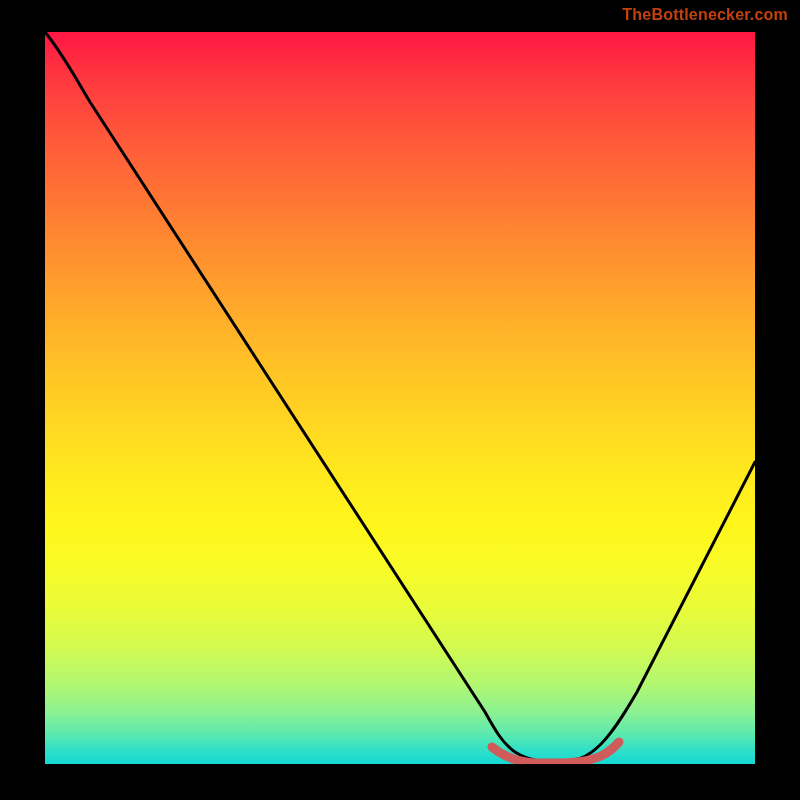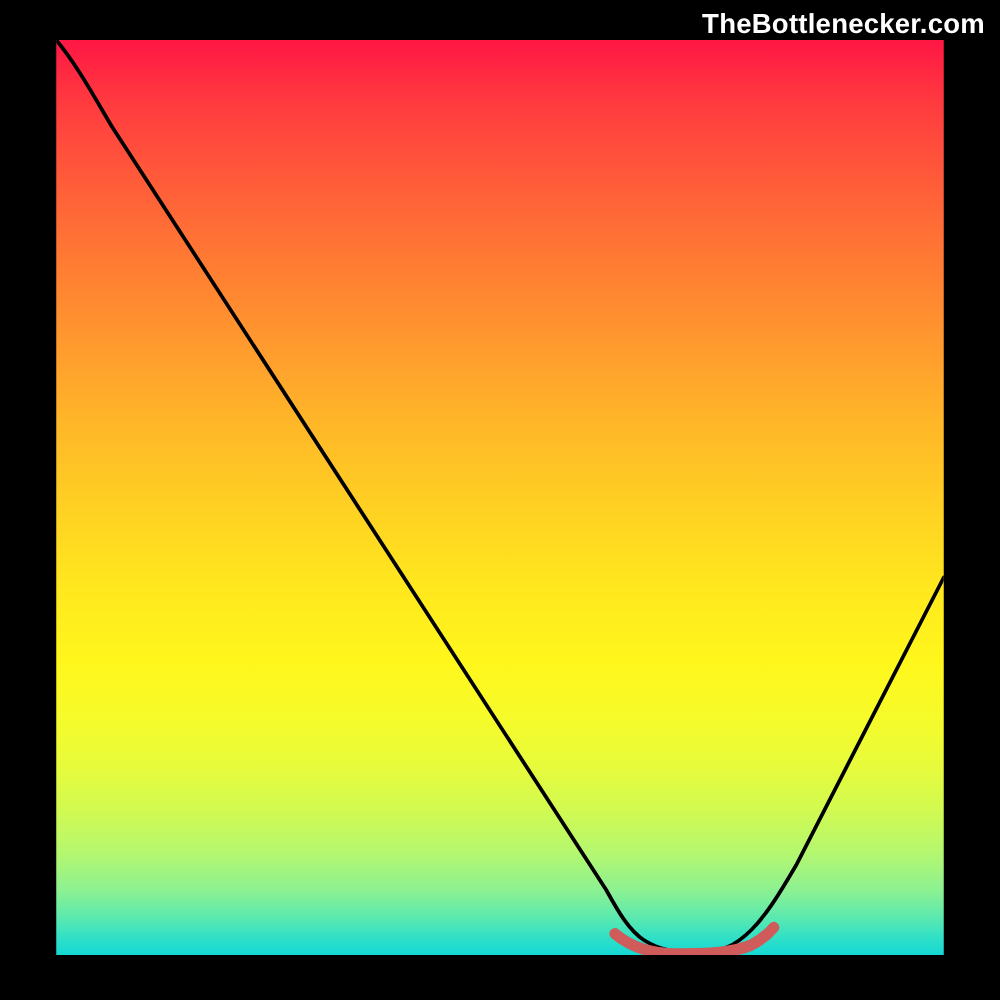--- a/index.html
+++ b/index.html
@@ -14,22 +14,22 @@
   .frame {
     position: relative;
     width: 800px;
     height: 800px;
     background: #000;
   }
   .watermark {
     position: absolute;
     top: 6px;
     right: 12px;
-    color: #ffffff;
-    font-size: 22px;
+    color: #c2410c;
+    font-size: 16px;
     font-weight: 600;
     letter-spacing: 0.2px;
     z-index: 5;
   }
   .plot-area {
     position: absolute;
     left: 45px;
     top: 32px;
     width: 710px;
     height: 732px;

